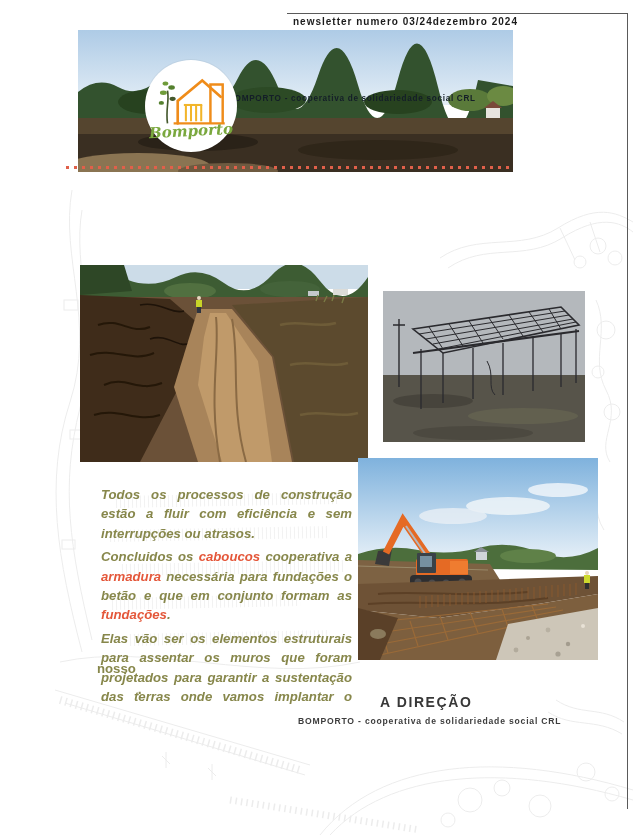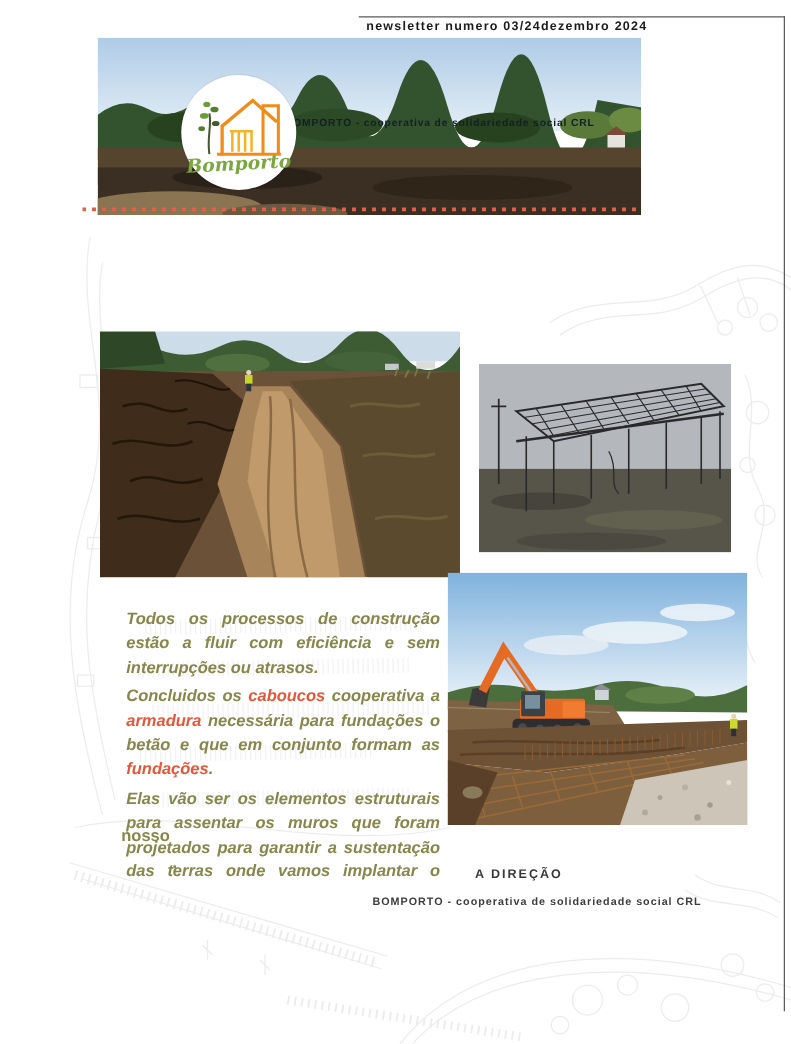--- a/index.html
+++ b/index.html
@@ -50,21 +50,21 @@
     font-size:13.2px;line-height:19.4px;font-weight:bold;text-align:justify;}
   .article p{margin:4px;font-style:italic;}
   .article .hl{color:var(--accent-orange);}
   .article .para-last{text-align-last:justify;}
   .caci-line{left:97px;top:655px;display:flex;align-items:flex-start;gap:8px;}
   .caci-prefix{font-size:13.2px;line-height:19.4px;font-weight:bold;color:var(--body-olive);padding-top:4px;}
   .caci-word{font-size:38px;line-height:34px;font-weight:bold;letter-spacing:1px;
     color:var(--accent-orange);margin-top:6px;}
   .caci-period{font-size:14px;font-weight:bold;color:var(--body-olive);margin-top:26px;margin-left:-6px;}
   
-  .footer-sig{left:380px;top:694px;font-size:10px;font-weight:bold;letter-spacing:1.6px;color:#383838;white-space:nowrap;}
+  .footer-sig{left:380px;top:694px;font-size:14px;font-weight:bold;letter-spacing:1.6px;color:#383838;white-space:nowrap;}
   .footer-org{left:298px;top:716px;font-size:8.6px;font-weight:bold;letter-spacing:.8px;color:#3d3d3d;white-space:nowrap;}
 </style>
 </head>
 <body>
 
 <div class="page">
 
   <svg class="wm" width="633" height="835" viewBox="0 0 633 835">
     <g fill="none" stroke="#8c8c8c" stroke-width="1" opacity="0.16">
 

